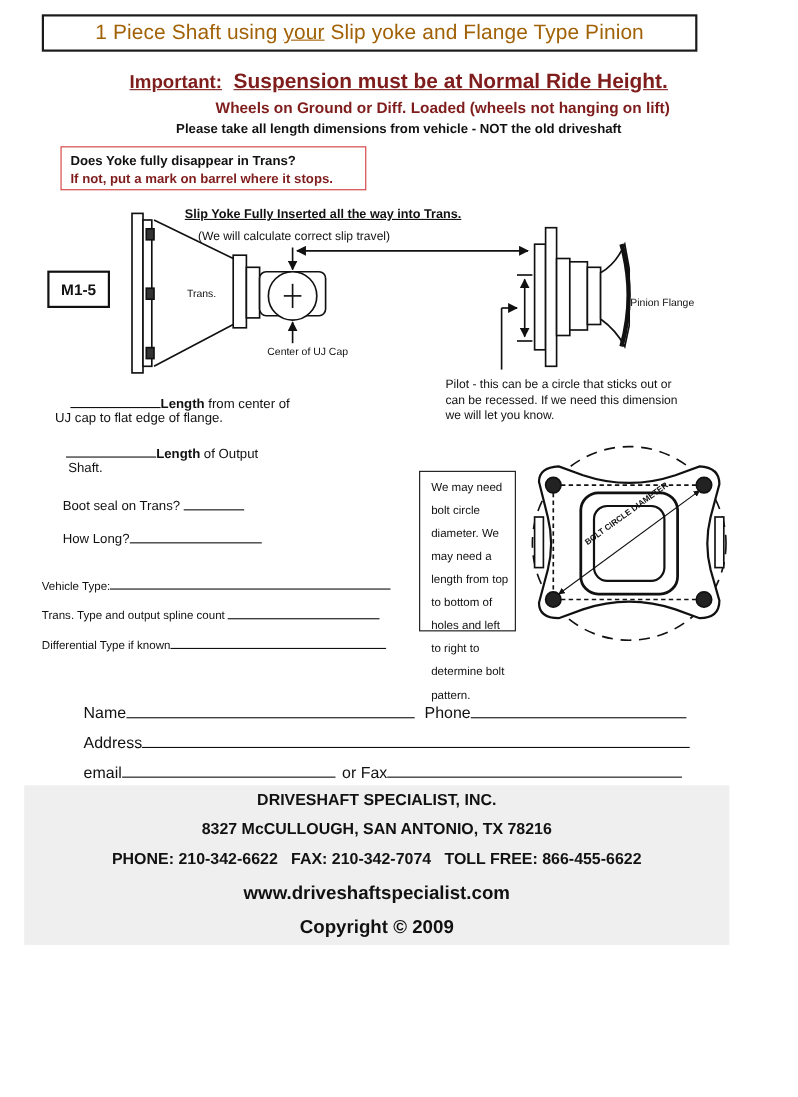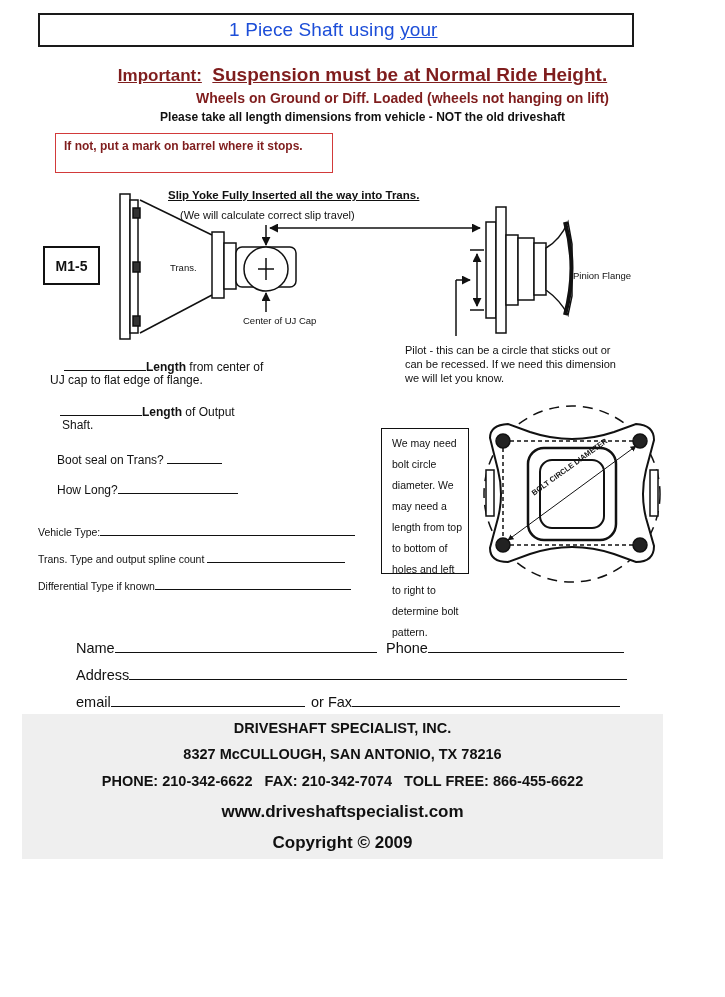--- a/index.html
+++ b/index.html
@@ -6,38 +6,38 @@
   body {
     width: 725px; height: 997px; position: relative; overflow: hidden;
     background: #ffffff; color: #111;
     font-family: "Liberation Sans", "DejaVu Sans", sans-serif;
   }
   .abs { position: absolute; }
   .title-box {
     left: 38px; top: 13px; width: 596px; height: 34px;
     border: 2px solid #1a1a1a; box-sizing: border-box;
     display: flex; align-items: center; justify-content: center;
-    font-size: 19px; color: #1d4ed8; letter-spacing: 0.1px;
+    font-size: 19px; color: #a16207; letter-spacing: 0.1px;
   }
   .title-box u { text-decoration: underline; }
   .red { color: #7f1d1d; }
   .imp-row { left: 0; width: 725px; top: 64px; text-align: center; font-weight: bold; }
   .imp-label { font-size: 17px; text-decoration: underline; }
   .imp-main { font-size: 19px; text-decoration: underline; margin-left: 6px; }
   .wheels { left: 0; width: 725px; top: 90px; text-align: center; font-weight: bold; font-size: 14px; padding-left: 80px; box-sizing: border-box; }
   .please { left: 0; width: 725px; top: 110px; text-align: center; font-weight: bold; font-size: 12px; box-sizing: border-box; }
   .yoke-box {
     left: 55px; top: 133px; width: 278px; height: 40px;
     border: 1.5px solid #d23a3a; box-sizing: border-box;
     padding: 4px 0 0 8px; font-weight: bold; font-size: 12px; line-height: 16px;
   }
   .diag-title { left: 168px; top: 189px; font-size: 11.5px; font-weight: bold; text-decoration: underline; }
   .diag-sub { left: 180px; top: 209px; font-size: 11px; }
   .m15 {
-    left: 43px; top: 246px; width: 57px; height: 39px;
+    left: 43px; top: 246px; width: 57px; height: 34px;
     border: 2px solid #111; box-sizing: border-box;
     font-weight: bold; font-size: 14px; display: flex; align-items: center; justify-content: center;
   }
   .small { font-size: 9.5px; }
   .label12 { font-size: 12px; }
   .blank { display: inline-block; border-bottom: 1px solid #111; height: 12px; vertical-align: baseline; }
   .form-line { font-size: 14.5px; }
   .form-line .blank { height: 14px; }
   .footer {
     left: 22px; top: 714px; width: 641px; height: 145px; background: #efefef;
@@ -47,31 +47,32 @@
     left: 381px; top: 428px; width: 88px; height: 146px;
     border: 1px solid #111; box-sizing: border-box;
     font-size: 10.5px; line-height: 21px; padding: 4px 5px 0 10px;
   }
   svg { position: absolute; left: 0; top: 0; }
 </style>
 </head>
 <body>
 
 <div class="abs title-box">
-  <span>1 Piece Shaft using </span>&nbsp;<u>your</u>&nbsp;
+  <span>1 Piece Shaft using </span>&nbsp;<u>your</u>&nbsp;<span> Slip yoke and Flange Type Pinion</span>
 </div>
 
 <div class="abs imp-row red">
   <span class="imp-label">Important:</span>
   <span class="imp-main">Suspension must be at Normal Ride Height.</span>
 </div>
 <div class="abs wheels red">Wheels on Ground or Diff. Loaded (wheels not hanging on lift)</div>
 <div class="abs please">Please take all length dimensions from vehicle - NOT the old driveshaft</div>
 
 <div class="abs yoke-box">
+  <div>Does Yoke fully disappear in Trans?</div>
   <div class="red">If not, put a mark on barrel where it stops.</div>
 </div>
 
 <div class="abs diag-title">Slip Yoke Fully Inserted all the way into Trans.</div>
 <div class="abs diag-sub">(We will calculate correct slip travel)</div>
 <div class="abs m15">M1-5</div>
 <div class="abs small" style="left:170px;top:262px;">Trans.</div>
 <div class="abs small" style="left:243px;top:315px;">Center of UJ Cap</div>
 <div class="abs small" style="left:573px;top:270px;">Pinion Flange</div>
 <div class="abs" style="left:405px;top:343px;width:215px;font-size:11px;line-height:14px;">Pilot - this can be a circle that sticks out or can be recessed. If we need this dimension we will let you know.</div>

